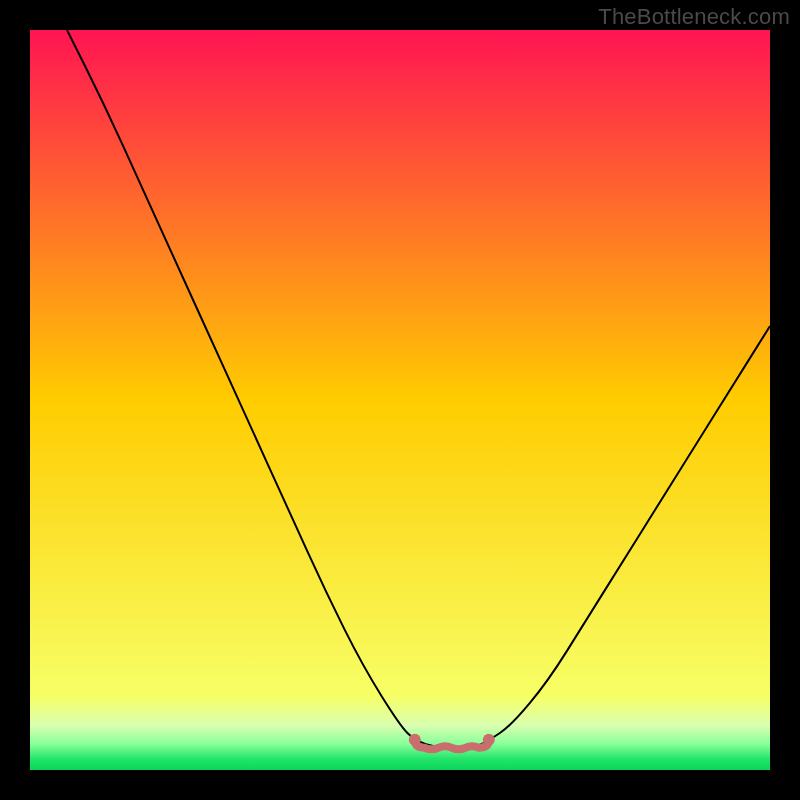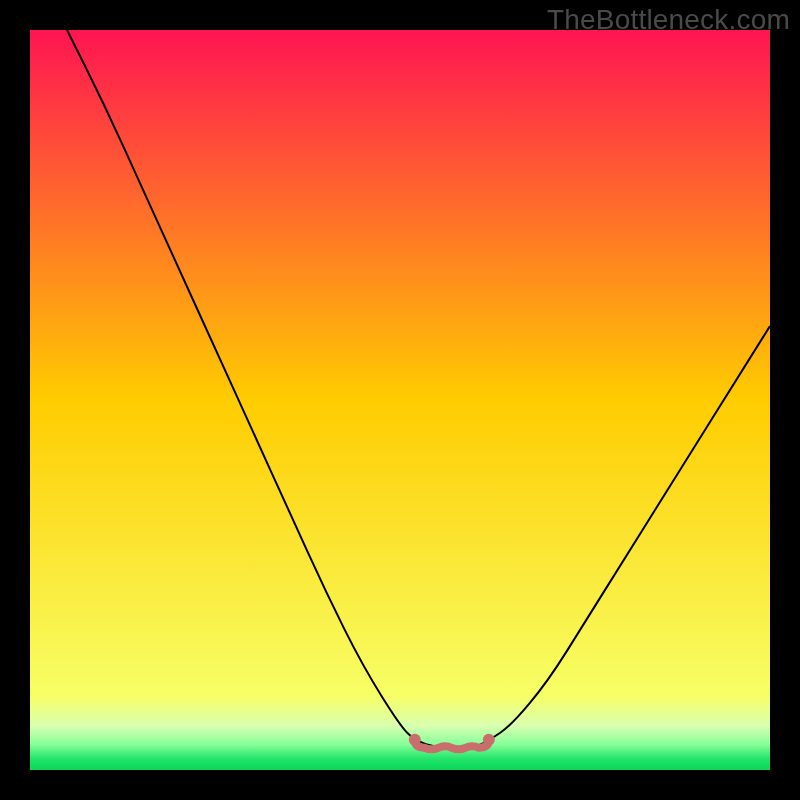--- a/index.html
+++ b/index.html
@@ -15,21 +15,21 @@
     position: relative;
     width: 800px;
     height: 800px;
     background: #000;
   }
   .watermark {
     position: absolute;
     top: 4px;
     right: 10px;
     color: #4a4a4a;
-    font-size: 28px;
+    font-size: 22px;
     font-weight: 500;
     letter-spacing: 0.2px;
     z-index: 10;
     user-select: none;
   }
   .plot-area {
     position: absolute;
     left: 30px;
     top: 30px;
     width: 740px;

